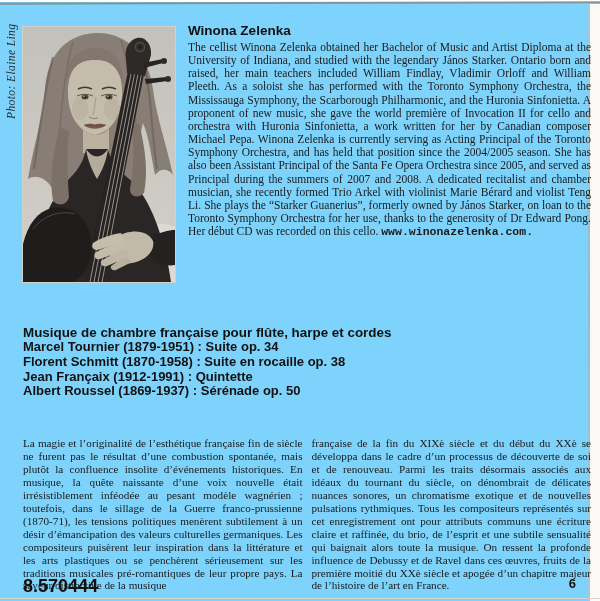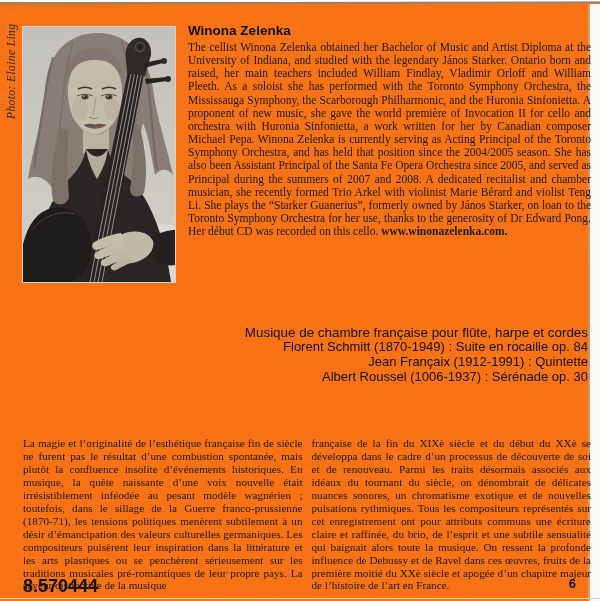--- a/index.html
+++ b/index.html
@@ -5,21 +5,21 @@
   html,body{margin:0;padding:0;}
   body{
     width:600px;height:601px;
     background:#eceae6;
     font-family:"Liberation Serif", serif;
     color:#161616;
     overflow:hidden;
   }
   .page{
     position:relative;width:600px;height:601px;
-    background:#f97316;overflow:hidden;
+    background:#7dd3fc;overflow:hidden;
   }
   
   .scan-top-line{position:absolute;top:2px;left:0;width:600px;height:2px;background:#84827e;opacity:.8;transform:rotate(-0.15deg);}
   .scan-top-white{position:absolute;top:0;left:0;width:600px;height:2px;background:#fdfdfb;}
   .scan-right-line{position:absolute;top:4px;right:10px;width:2px;height:597px;background:linear-gradient(#c4c2bc,#a9a7a1,#c4c2bc);opacity:.55;}
   .scan-right-strip{position:absolute;top:4px;right:0;width:10px;height:597px;background:#faf9f5;}
   .scan-bottom-line{position:absolute;bottom:2px;left:0;width:600px;height:1px;background:#d6d4ce;}
 
   
   .photo-credit{
@@ -41,26 +41,26 @@
   .bio{position:absolute;left:188px;top:23px;width:403px;}
   .bio-title{
     font-family:"Liberation Sans", sans-serif;
     font-weight:bold;font-size:13.5px;margin:0 0 3px 0;color:#111;
   }
   .bio-body{
     margin:0;font-size:11.5px;line-height:13.15px;
     text-align:justify;color:#1a1a1a;
   }
   .bio-body .work{}
-  .bio-body .site{font-weight:bold;}
+  .bio-body .site{font-weight:bold;font-family:Liberation Mono, monospace;}
 
   
   .tracklist{
     position:absolute;left:23px;top:325px;width:565px;
-    font-family:"Liberation Sans", sans-serif;font-weight:normal;color:#121212;text-align:right;
+    font-family:"Liberation Sans", sans-serif;font-weight:bold;color:#121212;
   }
   .tracklist-heading{font-size:13.4px;line-height:15px;margin:0;}
   .track-item{font-size:13px;line-height:14.8px;}
 
   
   .essay{
     position:absolute;left:23px;top:413px;width:568px;
     display:flex;gap:9px;margin-top:24px;
   }
   .essay .col{
@@ -176,23 +176,24 @@
     </svg>
   </div>
 
   <div class="bio">
     <h2 class="bio-title">Winona Zelenka</h2>
     <p class="bio-body"><span>The cellist Winona Zelenka obtained her Bachelor of Music and Artist Diploma at the University of Indiana, and studied with the legendary János Starker. Ontario born and raised, her main teachers included William Findlay, Vladimir Orloff and William Pleeth. As a soloist she has performed with the Toronto Symphony Orchestra, the Mississauga Symphony, the Scarborough Philharmonic, and the Huronia Sinfonietta. A proponent of new music, she gave the world première of </span><span class="work">Invocation II</span><span> for cello and orchestra with Huronia Sinfonietta, a work written for her by Canadian composer Michael Pepa. Winona Zelenka is currently serving as Acting Principal of the Toronto Symphony Orchestra, and has held that position since the 2004/2005 season. She has also been Assistant Principal of the Santa Fe Opera Orchestra since 2005, and served as Principal during the summers of 2007 and 2008. A dedicated recitalist and chamber musician, she recently formed Trio Arkel with violinist Marie Bérard and violist Teng Li. She plays the “Starker Guanerius”, formerly owned by János Starker, on loan to the Toronto Symphony Orchestra for her use, thanks to the generosity of Dr Edward Pong. Her début CD was recorded on this cello.  </span><span class="site">www.winonazelenka.com.</span></p>
   </div>
 
   <div class="tracklist">
     <p class="tracklist-heading">Musique de chambre française pour flûte, harpe et cordes</p>
-    <div class="track-item">Florent Schmitt (1870-1949) : Suite en rocaille op. 84</div>
+    <div class="track-item">Marcel Tournier (1879-1951) : Suite op. 34</div>
+    <div class="track-item">Florent Schmitt (1870-1958) : Suite en rocaille op. 38</div>
     <div class="track-item">Jean Françaix (1912-1991) : Quintette</div>
-    <div class="track-item">Albert Roussel (1006-1937) : Sérénade op. 30</div>
+    <div class="track-item">Albert Roussel (1869-1937) : Sérénade op. 50</div>
   </div>
 
   <div class="essay">
     <p class="col">La magie et l’originalité de l’esthétique française fin de siècle ne furent pas le résultat d’une combustion spontanée, mais plutôt la confluence insolite d’événements historiques. En musique, la quête naissante d’une voix nouvelle était irrésistiblement inféodée au pesant modèle wagnérien ; toutefois, dans le sillage de la Guerre franco-prussienne (1870-71), les tensions politiques menèrent subtilement à un désir d’émancipation des valeurs culturelles germaniques. Les compositeurs puisèrent leur inspiration dans la littérature et les arts plastiques ou se penchèrent sérieusement sur les traditions musicales pré-romantiques de leur propre pays. La saveur distinctive de la musique</p>
     <p class="col">française de la fin du XIXè siècle et du début du XXè se développa dans le cadre d’un processus de découverte de soi et de renouveau. Parmi les traits désormais associés aux idéaux du tournant du siècle, on dénombrait de délicates nuances sonores, un chromatisme exotique et de nouvelles pulsations rythmiques. Tous les compositeurs représentés sur cet enregistrement ont pour attributs communs une écriture claire et raffinée, du brio, de l’esprit et une subtile sensualité qui baignait alors toute la musique. On ressent la profonde influence de Debussy et de Ravel dans ces œuvres, fruits de la première moitié du XXè siècle et apogée d’un chapitre majeur de l’histoire de l’art en France.</p>
   </div>
 
   <div class="footer-catalog">8.570444</div>
   <div class="footer-page">6</div>
 

